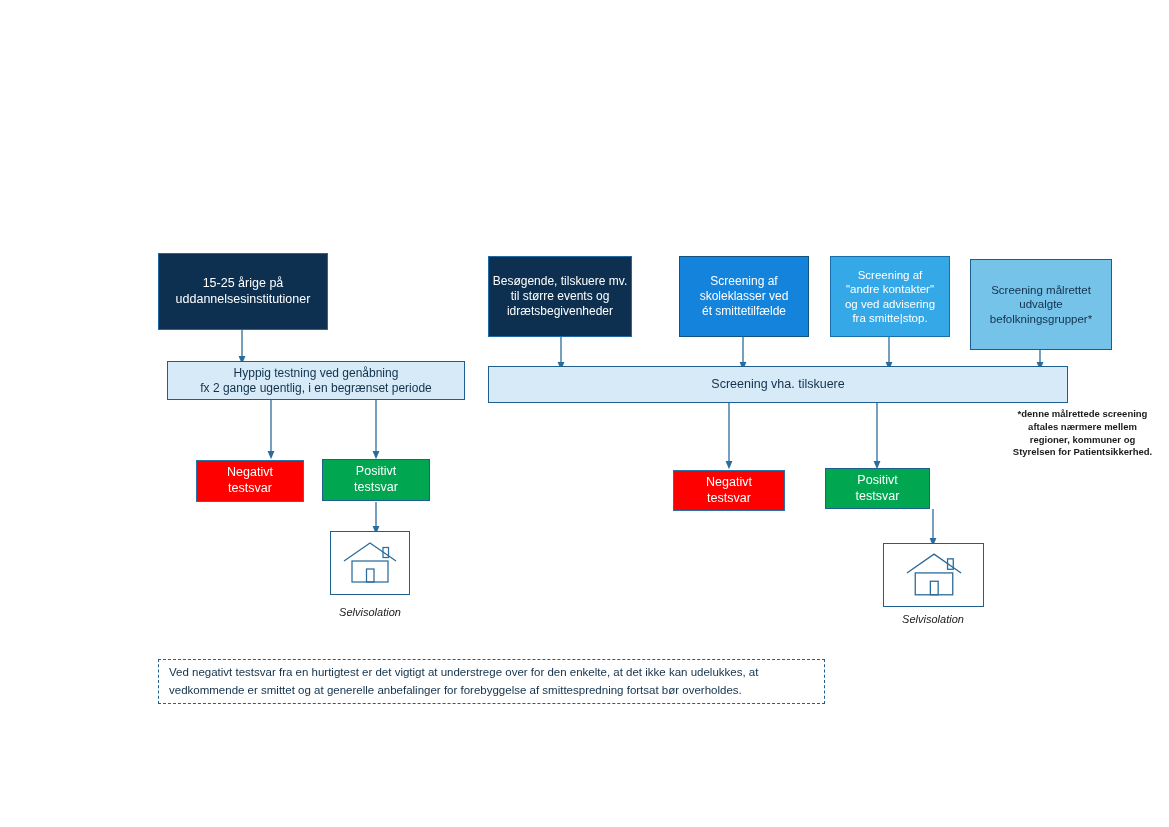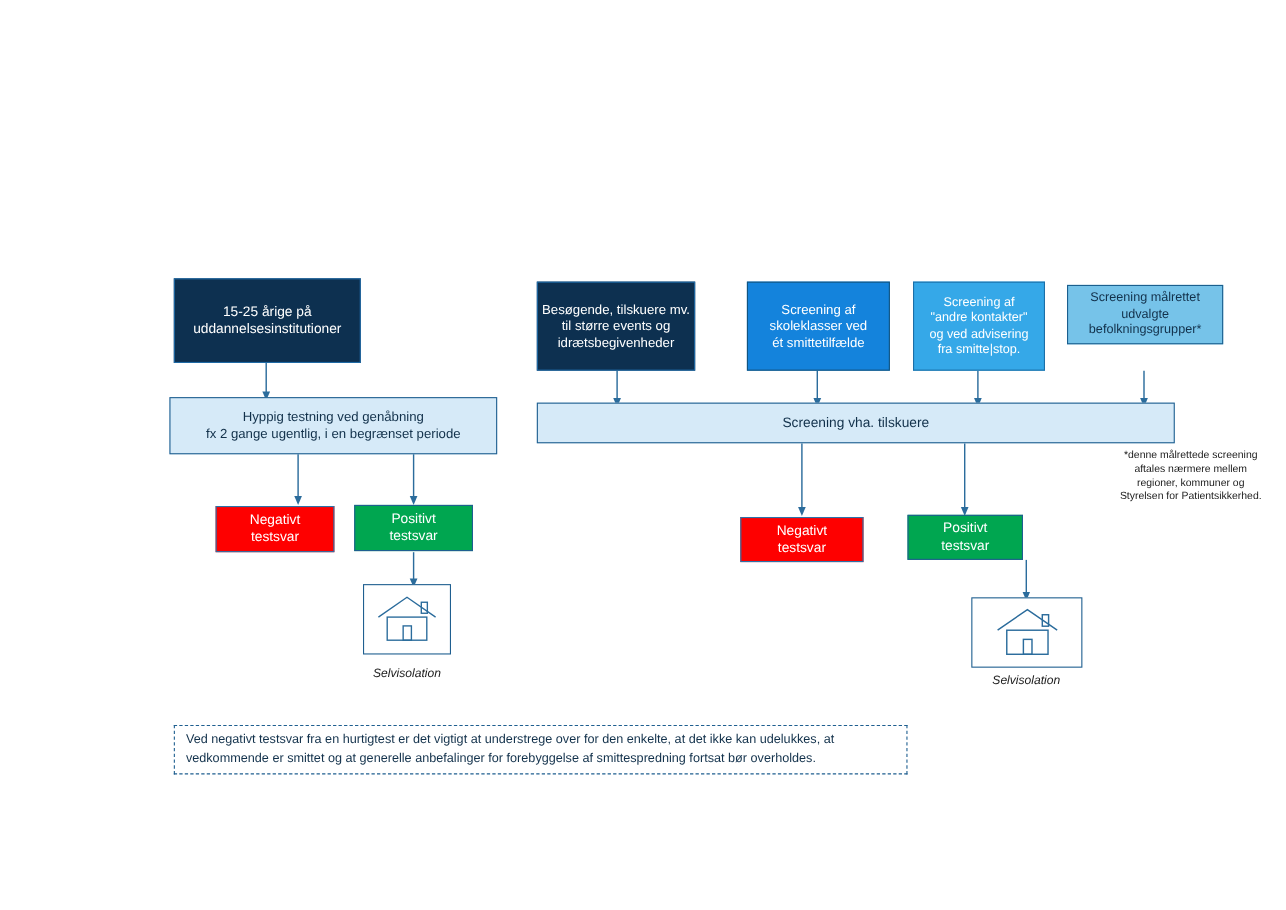--- a/index.html
+++ b/index.html
@@ -144,21 +144,21 @@
       <line x1="729" y1="403" x2="729" y2="465"></line>
       <line x1="877" y1="403" x2="877" y2="465"></line>
 
       <line x1="933" y1="509" x2="933" y2="542"></line>
     </g>
   </svg>
 
   <div class="node box-navy" style="left:158px; top:253px; width:170px; height:77px; font-size:12.5px;">15-25 årige på
 uddannelsesinstitutioner</div>
 
-  <div class="node box-pale" style="left:154px; top:361px; width:298px; height:52px; font-size:12px;">Hyppig testning ved genåbning
+  <div class="node box-pale" style="left:167px; top:361px; width:298px; height:39px; font-size:12px;">Hyppig testning ved genåbning
 fx 2 gange ugentlig, i en begrænset periode</div>
 
   <div class="node box-red" style="left:196px; top:460px; width:108px; height:42px; font-size:12.5px;">Negativt
 testsvar</div>
 
   <div class="node box-green" style="left:322px; top:459px; width:108px; height:42px; font-size:12.5px;">Positivt
 testsvar</div>
 
   <div class="node box-house" style="left:330px; top:531px; width:80px; height:64px;">
     <svg class="house-svg" width="58" height="48" viewBox="0 0 58 48" xmlns="http://www.w3.org/2000/svg">
@@ -179,27 +179,27 @@
 
   <div class="node box-blue" style="left:679px; top:256px; width:130px; height:81px; font-size:12px;">Screening af
 skoleklasser ved
 ét smittetilfælde</div>
 
   <div class="node box-sky" style="left:830px; top:256px; width:120px; height:81px; font-size:11.5px;">Screening af
 "andre kontakter"
 og ved advisering
 fra smitte|stop.</div>
 
-  <div class="node box-lightsky" style="left:970px; top:259px; width:142px; height:54px; font-size:11.5px;">Screening målrettet
+  <div class="node box-lightsky" style="left:970px; top:259px; width:142px; height:91px; font-size:11.5px;">Screening målrettet
 udvalgte
 befolkningsgrupper*</div>
 
   <div class="node box-pale" style="left:488px; top:366px; width:580px; height:37px; font-size:12.5px;">Screening vha. tilskuere</div>
 
-  <div class="footnote" style="left:1000px; top:408px; width:165px;">*denne målrettede screening
+  <div class="footnote" style="left:1000px; top:408px; width:165px;font-weight:bold;">*denne målrettede screening
 aftales nærmere mellem
 regioner, kommuner og
 Styrelsen for Patientsikkerhed.</div>
 
   <div class="node box-red" style="left:673px; top:470px; width:112px; height:41px; font-size:12.5px;">Negativt
 testsvar</div>
 
   <div class="node box-green" style="left:825px; top:468px; width:105px; height:41px; font-size:12.5px;">Positivt
 testsvar</div>
 

